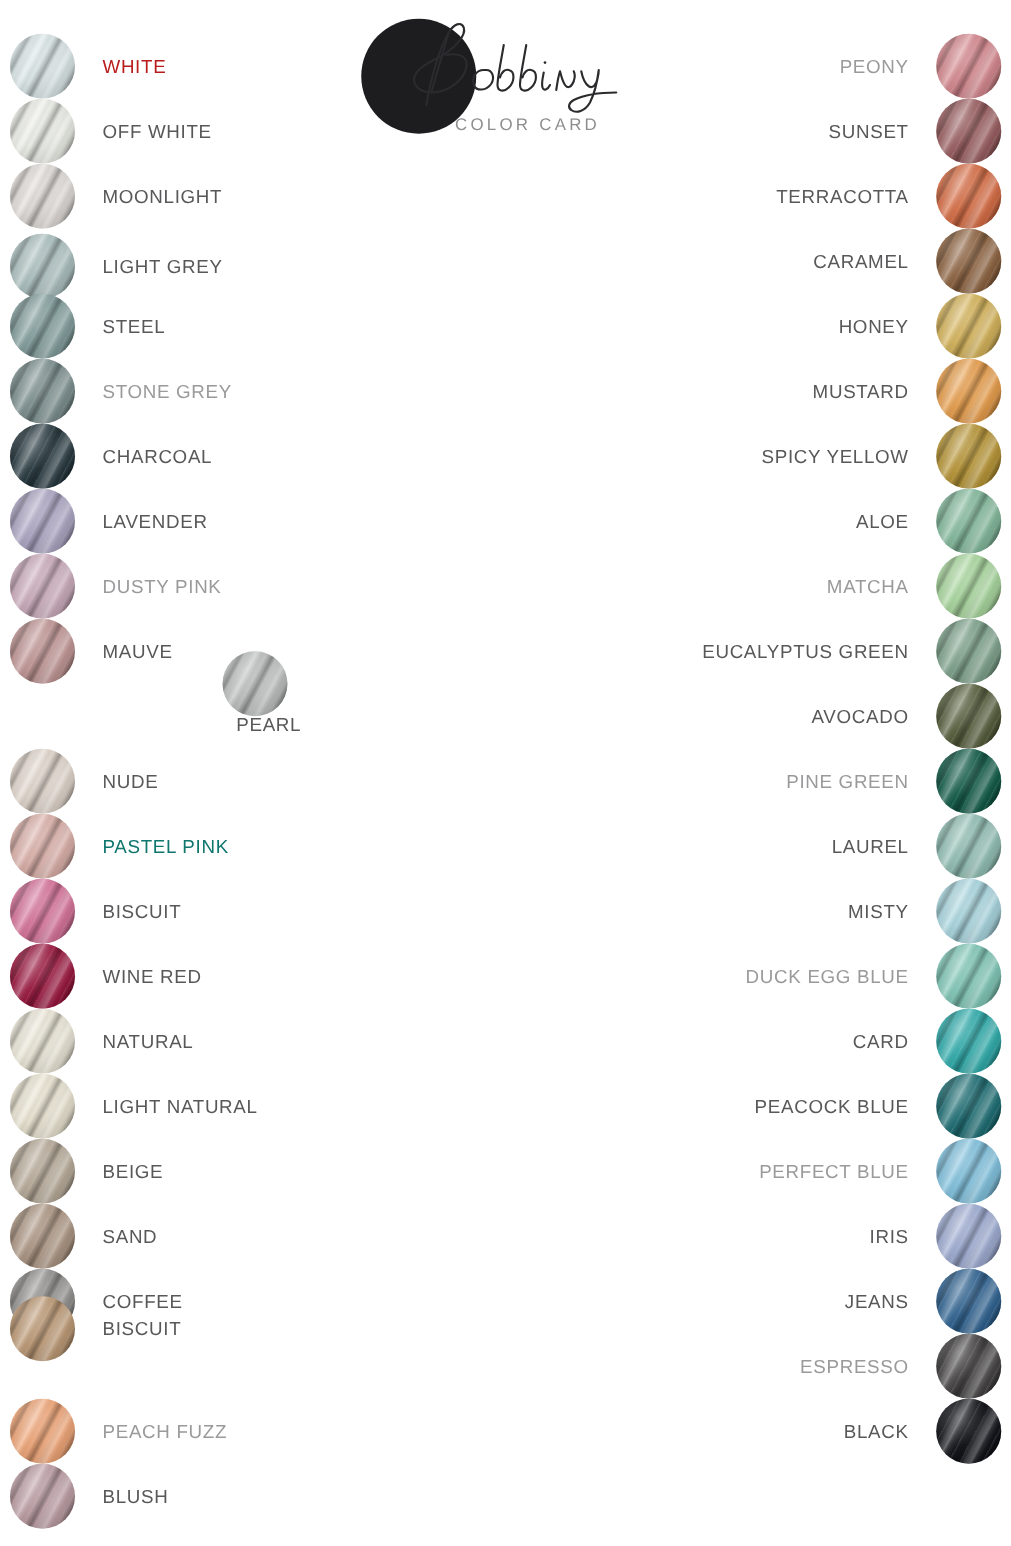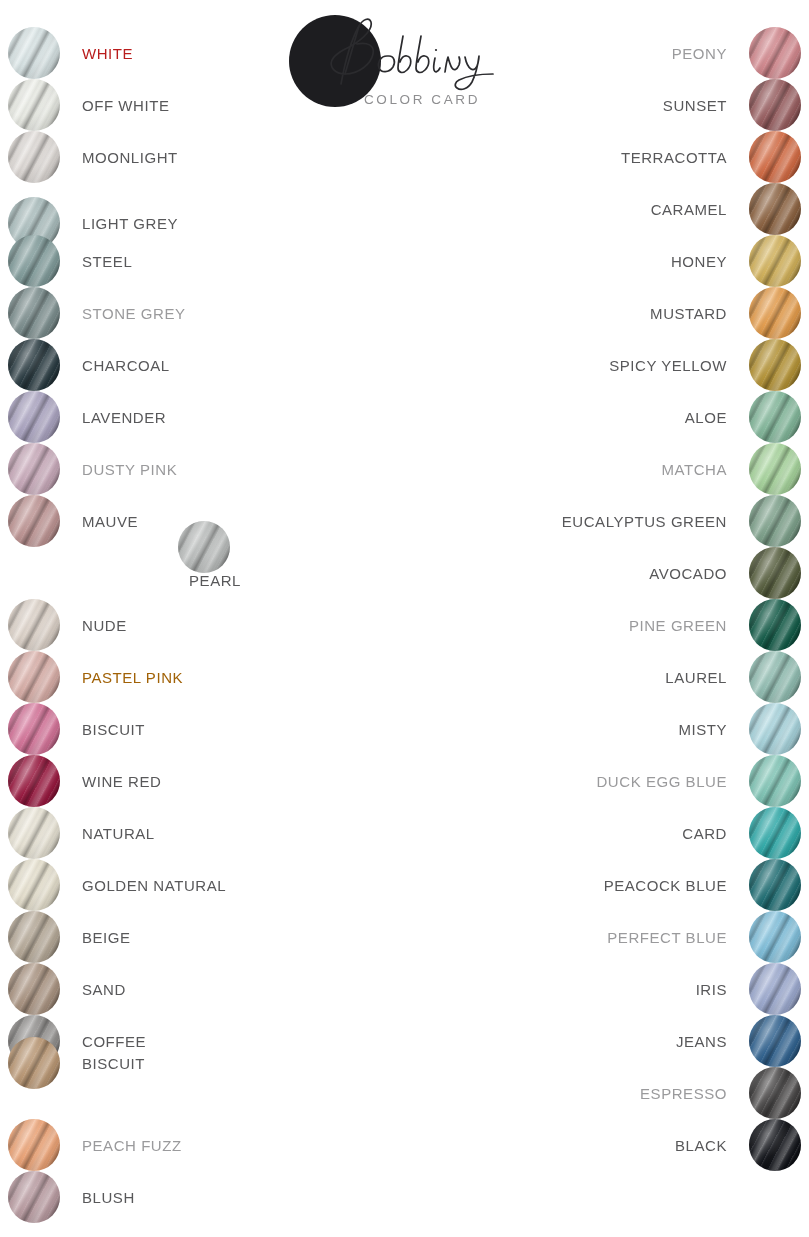--- a/index.html
+++ b/index.html
@@ -141,21 +141,21 @@
         <div class="label" style="color: rgb(88, 88, 90);">OFF WHITE</div>
       </div>
       <div class="row" style="top: 131px;">
         <div class="swatch" style="background: rgb(221, 216, 212);">
           <div class="tex"></div>
           <div class="tex2"></div>
           <div class="shade"></div>
         </div>
         <div class="label" style="color: rgb(88, 88, 90);">MOONLIGHT</div>
       </div>
-      <div class="row" style="top: 197px;">
+      <div class="row" style="top: 187px;">
         <div class="swatch" style="background: rgb(168, 188, 188);">
           <div class="tex"></div>
           <div class="tex2"></div>
           <div class="shade"></div>
         </div>
         <div class="label" style="color: rgb(88, 88, 90);">LIGHT GREY</div>
       </div>
       <div class="row" style="top: 235px;">
         <div class="swatch" style="background: rgb(126, 154, 153);">
           <div class="tex"></div>
@@ -219,21 +219,21 @@
           <div class="shade"></div>
         </div>
         <div class="label" style="color: rgb(88, 88, 90);">NUDE</div>
       </div>
       <div class="row" style="top: 651px;">
         <div class="swatch" style="background: rgb(216, 172, 165);">
           <div class="tex"></div>
           <div class="tex2"></div>
           <div class="shade"></div>
         </div>
-        <div class="label" style="color: #a16207;">PASTEL PINK</div>
+        <div class="label" style="color: #0f766e;">PASTEL PINK</div>
       </div>
       <div class="row" style="top: 703px;">
         <div class="swatch" style="background: rgb(212, 111, 150);">
           <div class="tex"></div>
           <div class="tex2"></div>
           <div class="shade"></div>
         </div>
         <div class="label" style="color: rgb(88, 88, 90);">BISCUIT</div>
       </div>
       <div class="row" style="top: 755px;">
@@ -251,21 +251,21 @@
           <div class="shade"></div>
         </div>
         <div class="label" style="color: rgb(88, 88, 90);">NATURAL</div>
       </div>
       <div class="row" style="top: 859px;">
         <div class="swatch" style="background: rgb(230, 224, 205);">
           <div class="tex"></div>
           <div class="tex2"></div>
           <div class="shade"></div>
         </div>
-        <div class="label" style="color: rgb(88, 88, 90);">GOLDEN NATURAL</div>
+        <div class="label" style="color: rgb(88, 88, 90);">LIGHT NATURAL</div>
       </div>
       <div class="row" style="top: 911px;">
         <div class="swatch" style="background: rgb(180, 167, 149);">
           <div class="tex"></div>
           <div class="tex2"></div>
           <div class="shade"></div>
         </div>
         <div class="label" style="color: rgb(88, 88, 90);">BEIGE</div>
       </div>
       <div class="row" style="top: 963px;">

